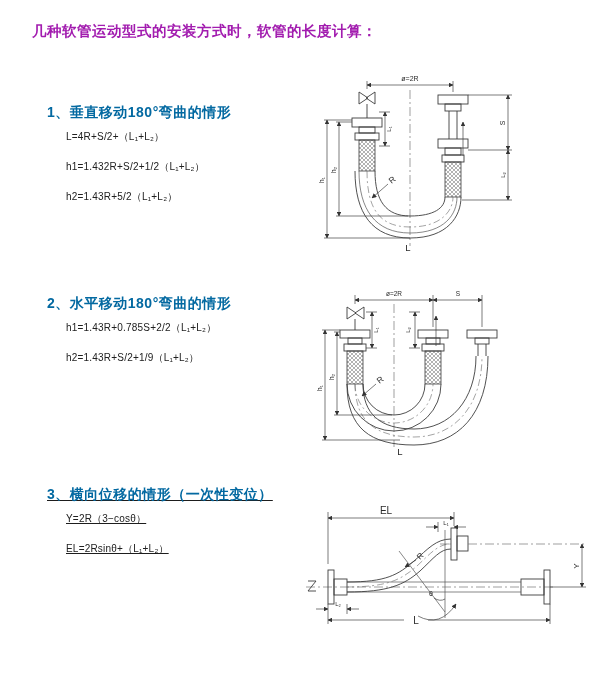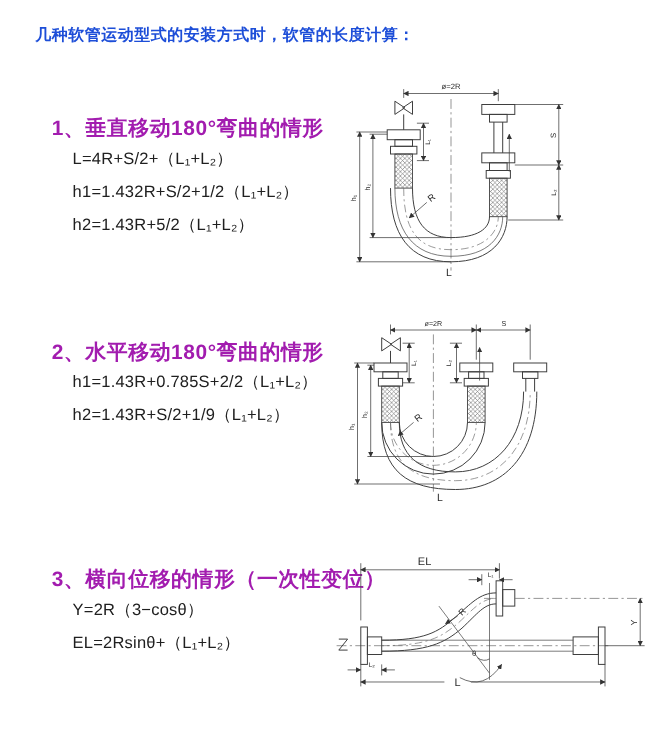--- a/index.html
+++ b/index.html
@@ -3,25 +3,25 @@
 <meta charset="utf-8">
 <style>
   html,body{margin:0;padding:0;}
   body{
     width:600px;height:675px;position:relative;background:#ffffff;
     font-family:"Liberation Sans","DejaVu Sans",sans-serif;color:#1d1d1d;
     overflow:hidden;
   }
   .title{
     position:absolute;left:32px;top:22px;font-size:14.5px;font-weight:bold;
-    letter-spacing:0.5px;color:#1d4ed8;
+    letter-spacing:0.5px;color:#a21caf;
   }
   .section{position:absolute;left:47px;}
-  .section .heading{font-size:19px;font-weight:bold;color:#a21caf;letter-spacing:0.5px;}
-  .section .formula{font-size:15px;color:#202020;margin-left:19px;margin-top:0;line-height:30px;letter-spacing:0.2px;}
+  .section .heading{font-size:14px;font-weight:bold;color:#0369a1;letter-spacing:0.5px;}
+  .section .formula{font-size:10px;color:#202020;margin-left:19px;margin-top:0;line-height:30px;letter-spacing:0.2px;}
   .section .formula:first-of-type{margin-top:3px;}
   .diagram{position:absolute;}
   svg{display:block;}
   svg text{fill:#2a2a2a;font-family:"Liberation Sans","DejaVu Sans",sans-serif;}
   .ln{stroke:#3d3d3d;stroke-width:0.9;fill:none;}
   .thin{stroke:#555;stroke-width:0.7;fill:none;}
   .dim{stroke:#444;stroke-width:0.7;fill:none;}
   .cl{stroke:#777;stroke-width:0.7;fill:none;stroke-dasharray:9 3 2 3;}
   .hosecl{stroke:#666;stroke-width:0.6;fill:none;stroke-dasharray:7 3 2 3;}
   .braid{stroke:#3d3d3d;stroke-width:0.8;}
@@ -31,27 +31,27 @@
 
 <div class="title">几种软管运动型式的安装方式时，软管的长度计算：</div>
 
 <div class="section" style="top:104px;">
   <div class="heading">1、垂直移动180°弯曲的情形</div>
   <div class="formula">L=4R+S/2+（L₁+L₂）</div>
   <div class="formula">h1=1.432R+S/2+1/2（L₁+L₂）</div>
   <div class="formula">h2=1.43R+5/2（L₁+L₂）</div>
 </div>
 
-<div class="section" style="top:307px;">
+<div class="section" style="top:295px;">
   <div class="heading">2、水平移动180°弯曲的情形</div>
   <div class="formula">h1=1.43R+0.785S+2/2（L₁+L₂）</div>
   <div class="formula">h2=1.43R+S/2+1/9（L₁+L₂）</div>
 </div>
 
-<div class="section" style="top:514px;">
+<div class="section" style="top:486px;text-decoration:underline;">
   <div class="heading">3、横向位移的情形（一次性变位）</div>
   <div class="formula">Y=2R（3−cosθ）</div>
   <div class="formula">EL=2Rsinθ+（L₁+L₂）</div>
 </div>
 
 <div class="diagram" style="left:312px;top:68px;">
 <svg width="280" height="198" viewBox="0 0 280 198">
   <defs>
     <marker id="ar1" viewBox="0 0 10 10" refX="9" refY="5" markerWidth="7" markerHeight="7" orient="auto-start-reverse">
       <path d="M0,0L10,5L0,10z" fill="#333"></path>

